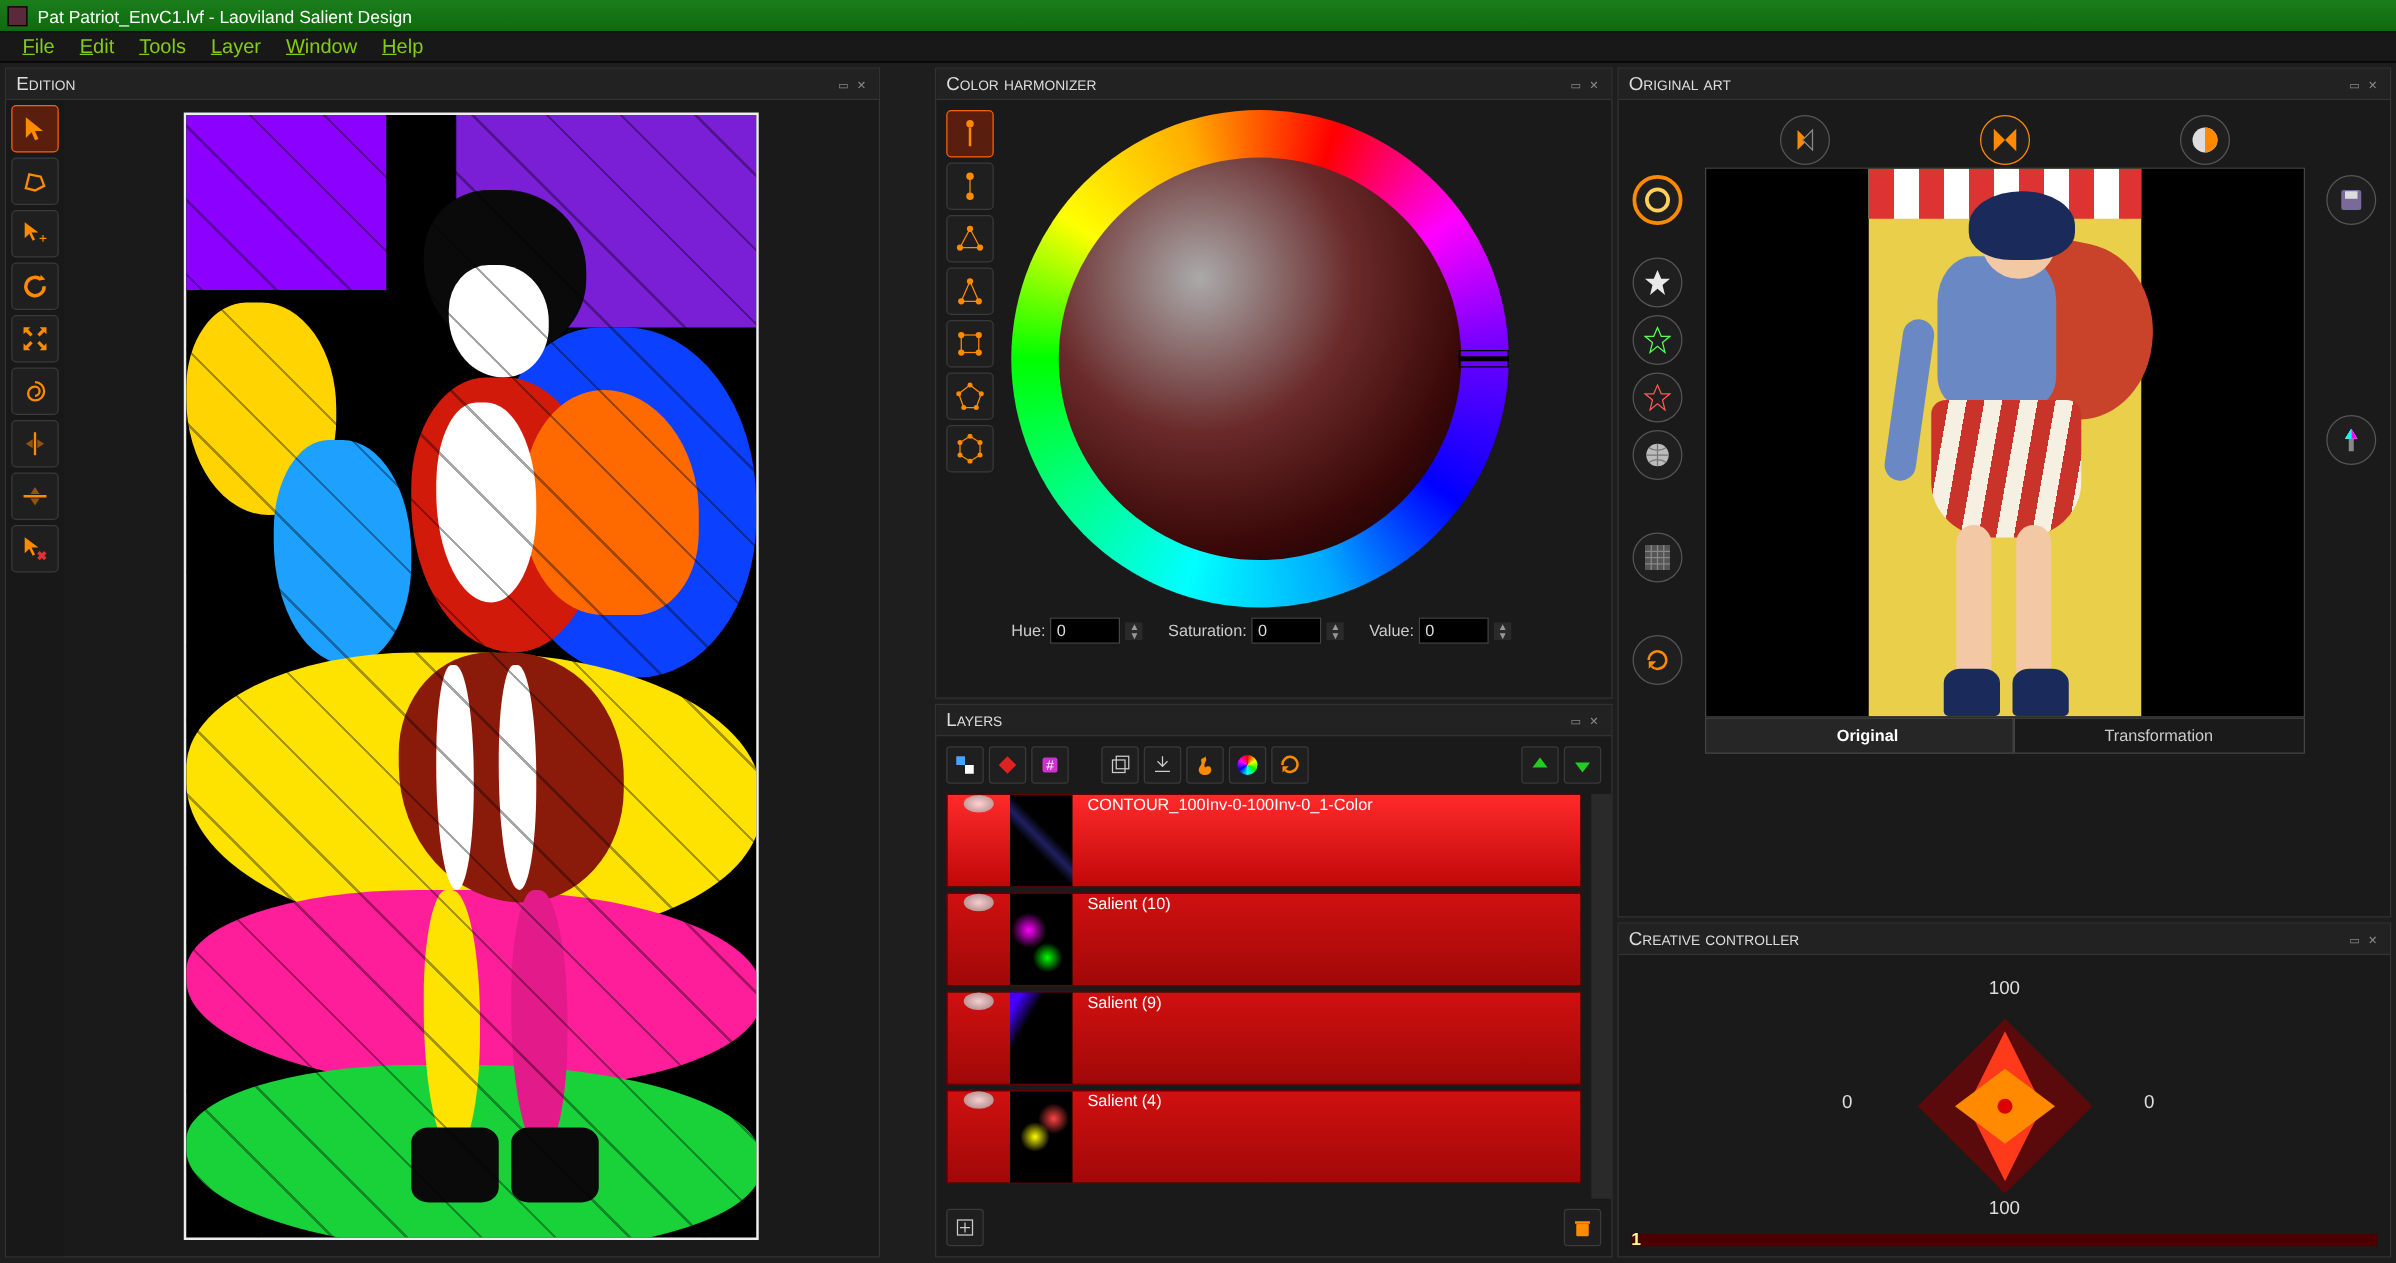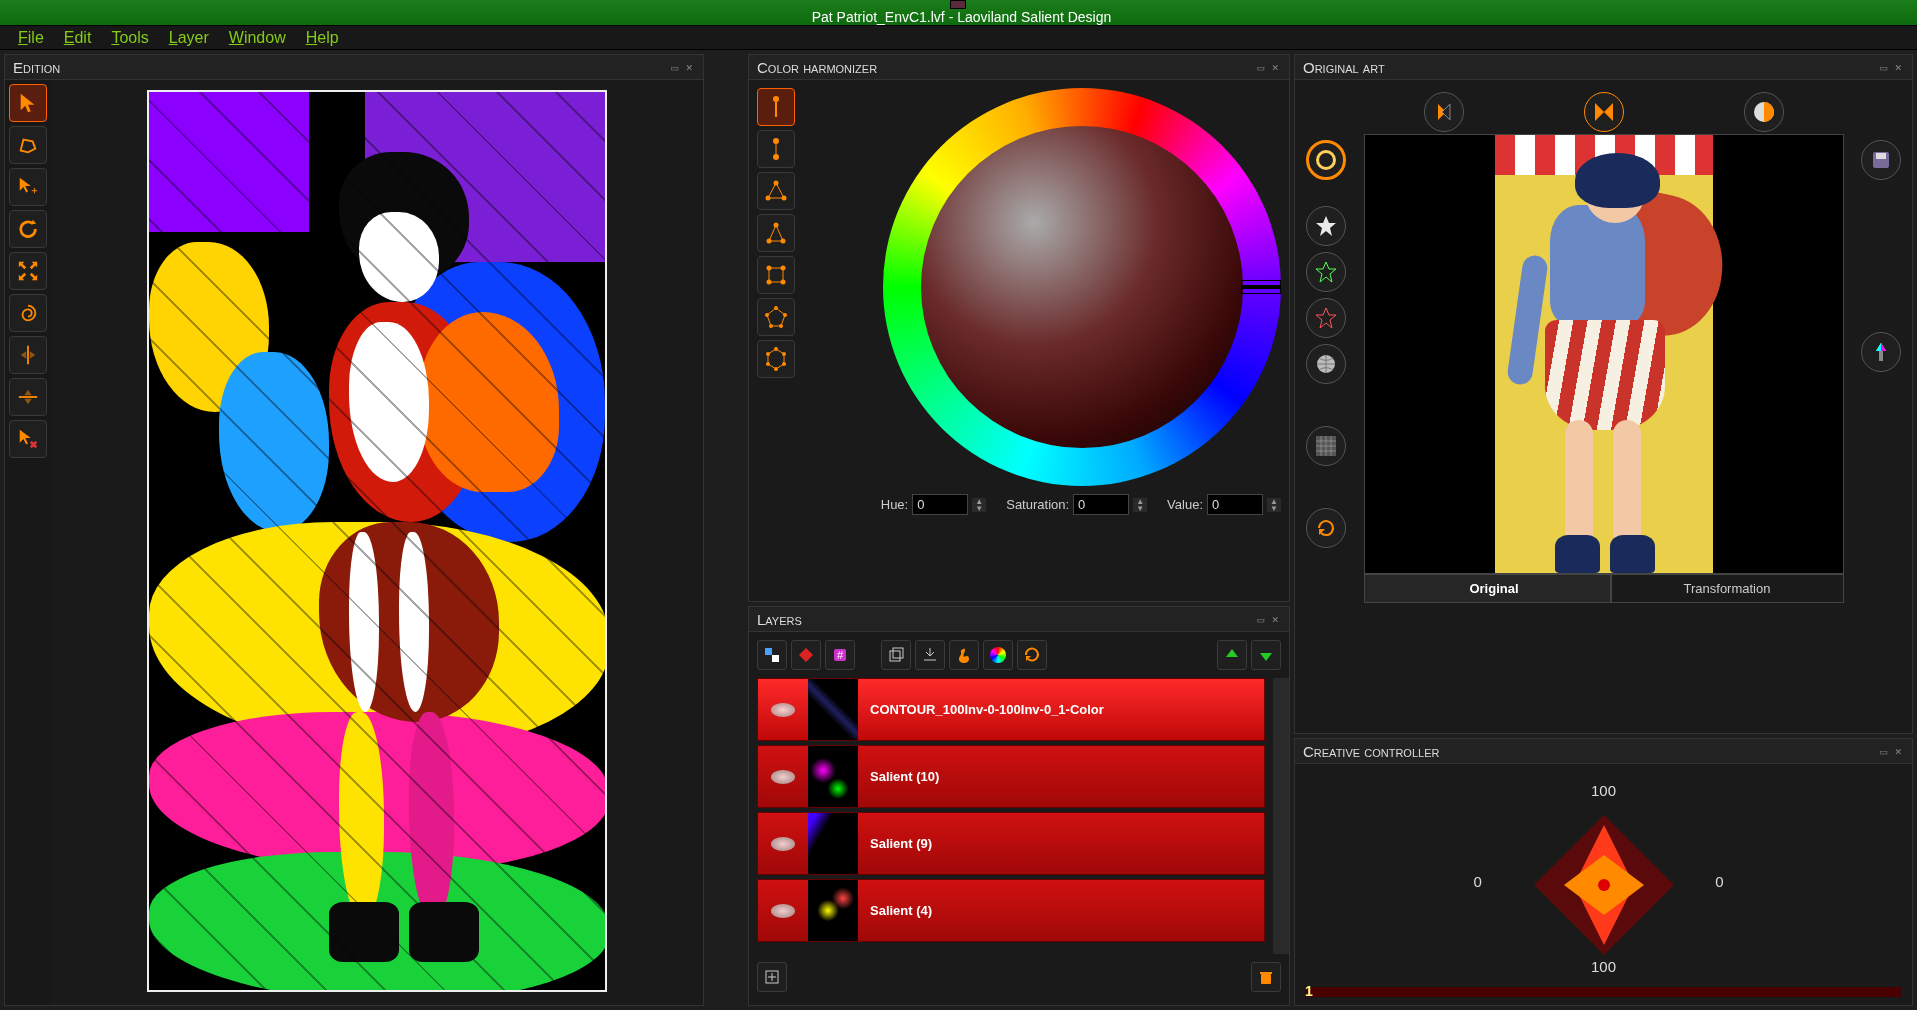--- a/index.html
+++ b/index.html
@@ -1,19 +1,19 @@
 <!DOCTYPE html>
 <html><head>
 <meta charset="utf-8">
 <style>
 * { margin:0; padding:0; box-sizing:border-box; font-family:"Segoe UI",Tahoma,sans-serif; }
 body { background:#1e1e1e; color:#ccc; font-size:13px; overflow:hidden; width:1917px; height:1010px; }
 
 
-.titlebar { height:26px; background:linear-gradient(#1b7d1b,#0d6b0d); display:flex; align-items:center; padding-left:6px; color:#fff; font-size:14px; border-bottom:1px solid #000;flex-direction:column; }
+.titlebar { height:26px; background:linear-gradient(#1b7d1b,#0d6b0d); display:flex; align-items:center; padding-left:6px; color:#fff; font-size:14px; border-bottom:1px solid #000; }
 .titlebar .app-icon { width:16px; height:16px; background:#5a2a3a; margin-right:8px; border:1px solid #000; }
 
 
 .menubar { height:24px; background:#181818; display:flex; align-items:center; padding-left:8px; border-bottom:1px solid #000; }
 .menubar span { color:#84cc16; padding:3px 10px; font-size:16px; cursor:default; }
 .menubar span u { text-decoration:underline; }
 
 .workspace { display:flex; height:calc(100% - 50px); padding:4px; gap:4px; }
 
 .panel { background:#1a1a1a; border:1px solid #333; display:flex; flex-direction:column; }
@@ -33,33 +33,33 @@
 .canvas { width:460px; height:902px; border:2px solid #eee; background:#000; position:relative; overflow:hidden; }
 
 
 .col-mid { width:582px; display:flex; flex-direction:column; gap:4px;padding-left:40px; }
 
 
 .harmonizer-body { display:flex; padding:8px; gap:8px; }
 .harm-tools { width:44px; display:flex; flex-direction:column; gap:4px; }
 .harm-btn { width:38px; height:38px; border:1px solid #3a3a3a; border-radius:4px; display:flex; align-items:center; justify-content:center; background:#1f1f1f; cursor:pointer; }
 .harm-btn.active{ background:#5a1e0f; border-color:#ff6000; }
-.wheel-area { flex:1; display:flex; flex-direction:column; align-items:flex-end; gap:8px; }
+.wheel-area { flex:1; display:flex; flex-direction:column; align-items:flex-start; gap:8px; }
 .colorwheel { width:398px; height:398px; border-radius:50%; position:relative; }
 .hsv-row { display:flex; gap:20px; align-items:center; font-size:13px; color:#ccc; }
 .hsv-row .spin { display:flex; align-items:center; gap:4px; }
 .hsv-row input { width:56px; background:#000; border:1px solid #444; color:#ddd; padding:2px 4px; font-size:13px; }
 .spin-btns { display:flex; flex-direction:column; line-height:7px; font-size:8px; color:#999; background:#2a2a2a; width:14px; text-align:center; }
 
 
 .layers-toolbar { display:flex; gap:4px; padding:8px; align-items:center; }
 .layers-toolbar .lbtn { width:30px; height:30px; border:1px solid #3a3a3a; border-radius:3px; background:#1f1f1f; display:flex; align-items:center; justify-content:center; cursor:pointer; }
 .layers-toolbar .gap { flex:1; }
 .layers-list { padding:0 8px 8px 8px; overflow:hidden; }
-.layer-row { display:flex; align-items:center; background:linear-gradient(#d01010,#a00808); border:1px solid #600; margin-bottom:4px; height:63px; color:#fff; cursor:pointer;font-weight:bold; }
+.layer-row { display:flex; align-items:flex-start; background:linear-gradient(#d01010,#a00808); border:1px solid #600; margin-bottom:4px; height:75px; color:#fff; cursor:pointer; }
 .layer-row.sel { background:linear-gradient(#ff2a2a,#c00808); }
 .layer-row .eye { width:50px; display:flex; justify-content:center; opacity:.8; }
 .layer-row .eye .oval { width:24px; height:14px; background:radial-gradient(#fff,#999); border-radius:50%; }
 .layer-row .thumb { width:50px; height:100%; background:#000; }
 
 .layer-row:nth-child(1) .thumb { background:linear-gradient(45deg,#000 40%,#202060 50%,#000 60%),radial-gradient(circle at 70% 30%,#0af,transparent 30%); }
 .layer-row:nth-child(2) .thumb { background:radial-gradient(circle at 30% 40%,#f0f,transparent 25%),radial-gradient(circle at 60% 70%,#0f0,transparent 20%),#000; }
 .layer-row:nth-child(3) .thumb { background:linear-gradient(120deg,#40f 10%,transparent 30%),#000; }
 .layer-row:nth-child(4) .thumb { background:radial-gradient(circle at 40% 50%,#ff0,transparent 25%),radial-gradient(circle at 70% 30%,#f44,transparent 20%),#000; }
 .layer-row:nth-child(5) .thumb { background:linear-gradient(#fd0,transparent),#000; }

